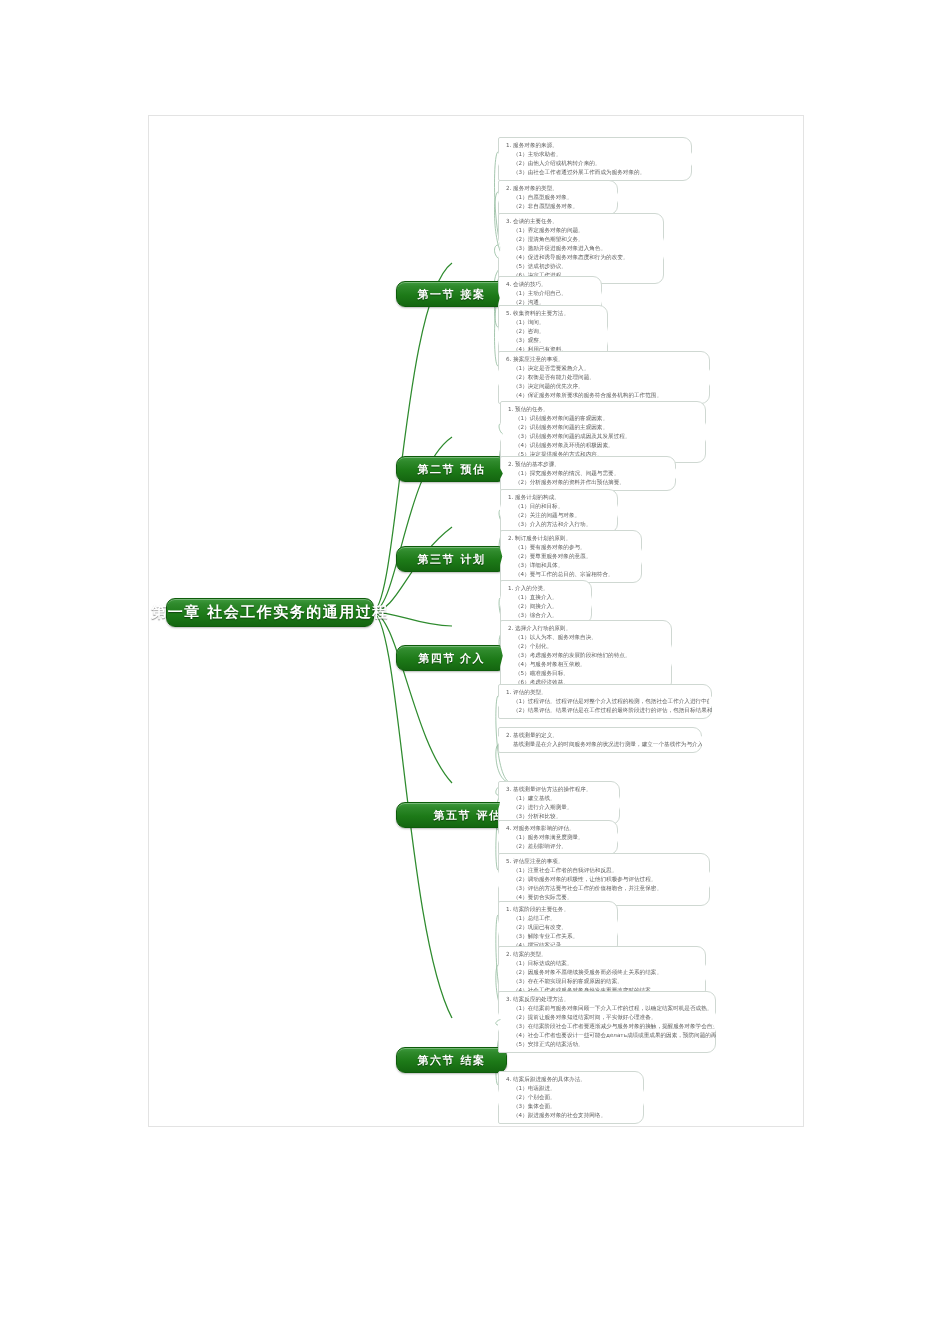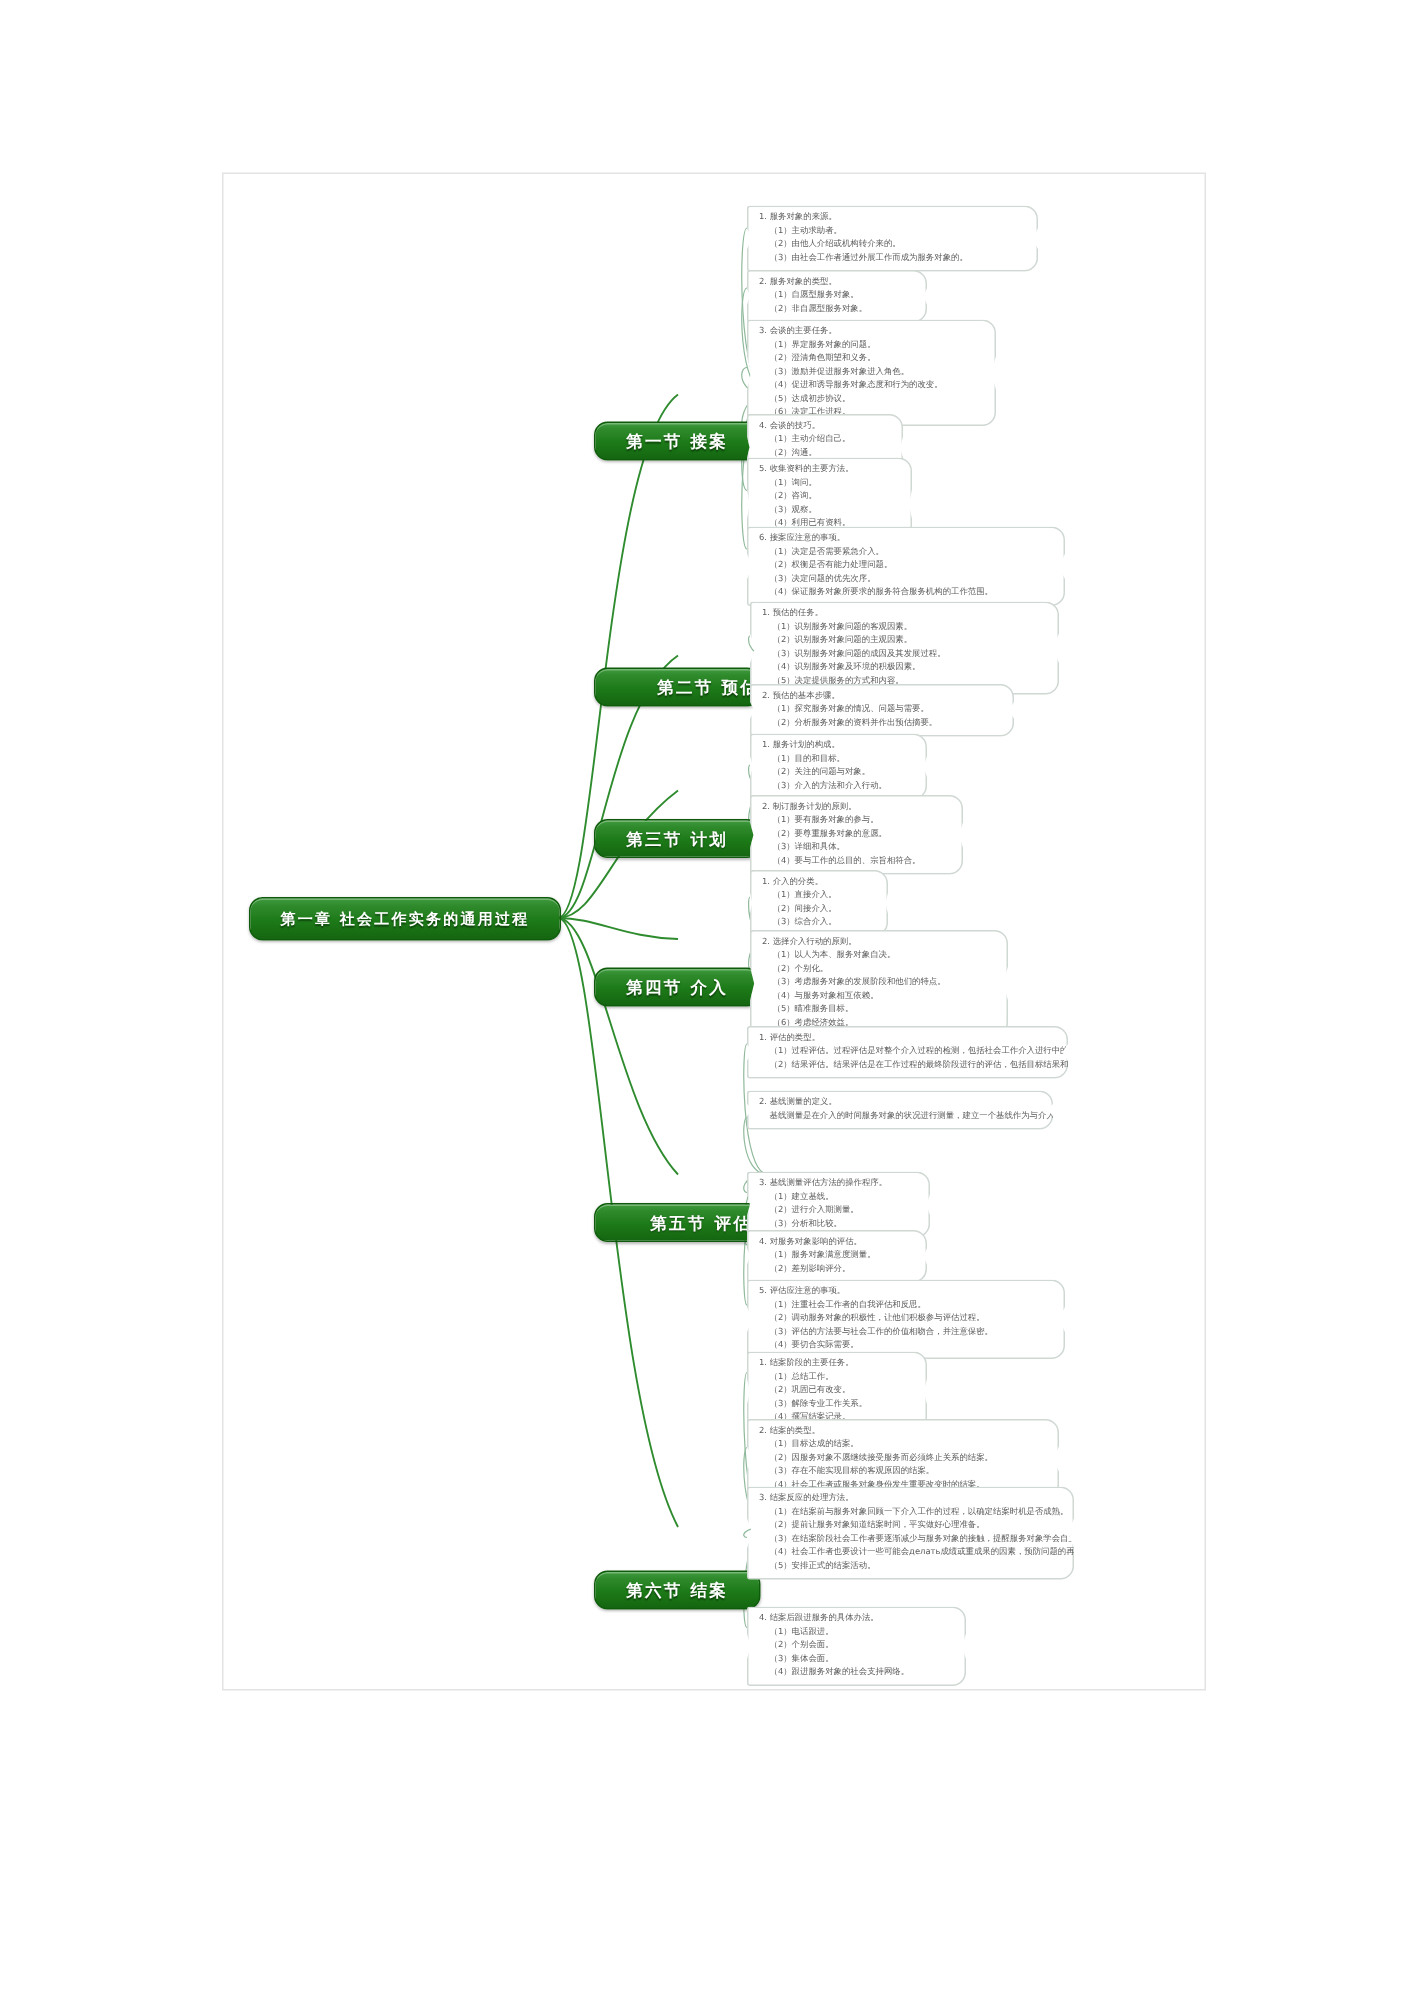--- a/index.html
+++ b/index.html
@@ -13,21 +13,21 @@
     border-radius:9px;
     background:linear-gradient(to bottom,#3f9b3f 0%,#2f8a2c 18%,#1d7a18 55%,#146610 100%);
     border:1px solid #0e5c0b;
     box-shadow:0 1px 2px rgba(0,0,0,.28), inset 0 1px 0 rgba(255,255,255,.30);
     color:#ffffff;
     display:flex;align-items:center;justify-content:center;
     letter-spacing:1.5px;
     white-space:nowrap;
     text-shadow:0 1px 1px rgba(0,0,0,.45);
   }
-  .node.root{font-size:10px;font-weight:bold;}
+  .node.root{font-size:15px;font-weight:bold;}
   .node.sec{font-size:11px;font-weight:bold;margin-top:31px;}
 
   .leaf{
     position:absolute;
     background:#ffffff;
     border:1px solid #cfd8d2;
     color:#5b5b5b;
     font-size:5.6px;
     line-height:1.62;
     padding:3px 6px 3px 7px;
@@ -95,27 +95,27 @@
     </g>
   </svg>
 
   <div class="node root" style="left:166px;top:598px;width:206px;height:27px;">
     <span>第一章   社会工作实务的通用过程</span>
   </div>
 
   <div class="node sec" style="left:396px;top:250px;width:109px;height:24px;">
     <span>第一节   接案</span>
   </div>
-  <div class="node sec" style="left:396px;top:414px;width:109px;height:24px;justify-content:flex-end;">
+  <div class="node sec" style="left:396px;top:425px;width:109px;height:24px;">
     <span>第二节   预估</span>
   </div>
   <div class="node sec" style="left:396px;top:515px;width:109px;height:24px;">
     <span>第三节   计划</span>
   </div>
-  <div class="node sec" style="left:396px;top:614px;width:109px;height:24px;">
+  <div class="node sec" style="left:396px;top:614px;width:109px;height:24px;font-family:Liberation Serif, serif;">
     <span>第四节   介入</span>
   </div>
   <div class="node sec" style="left:396px;top:771px;width:109px;height:24px;padding-left:16px;">
     <span>第五节   评估</span>
   </div>
   <div class="node sec" style="left:396px;top:1016px;width:109px;height:24px;">
     <span>第六节   结案</span>
   </div>
 
   <div class="leaf clipL corner-tr corner-br" style="left:498px;top:137px;width:194px;">

